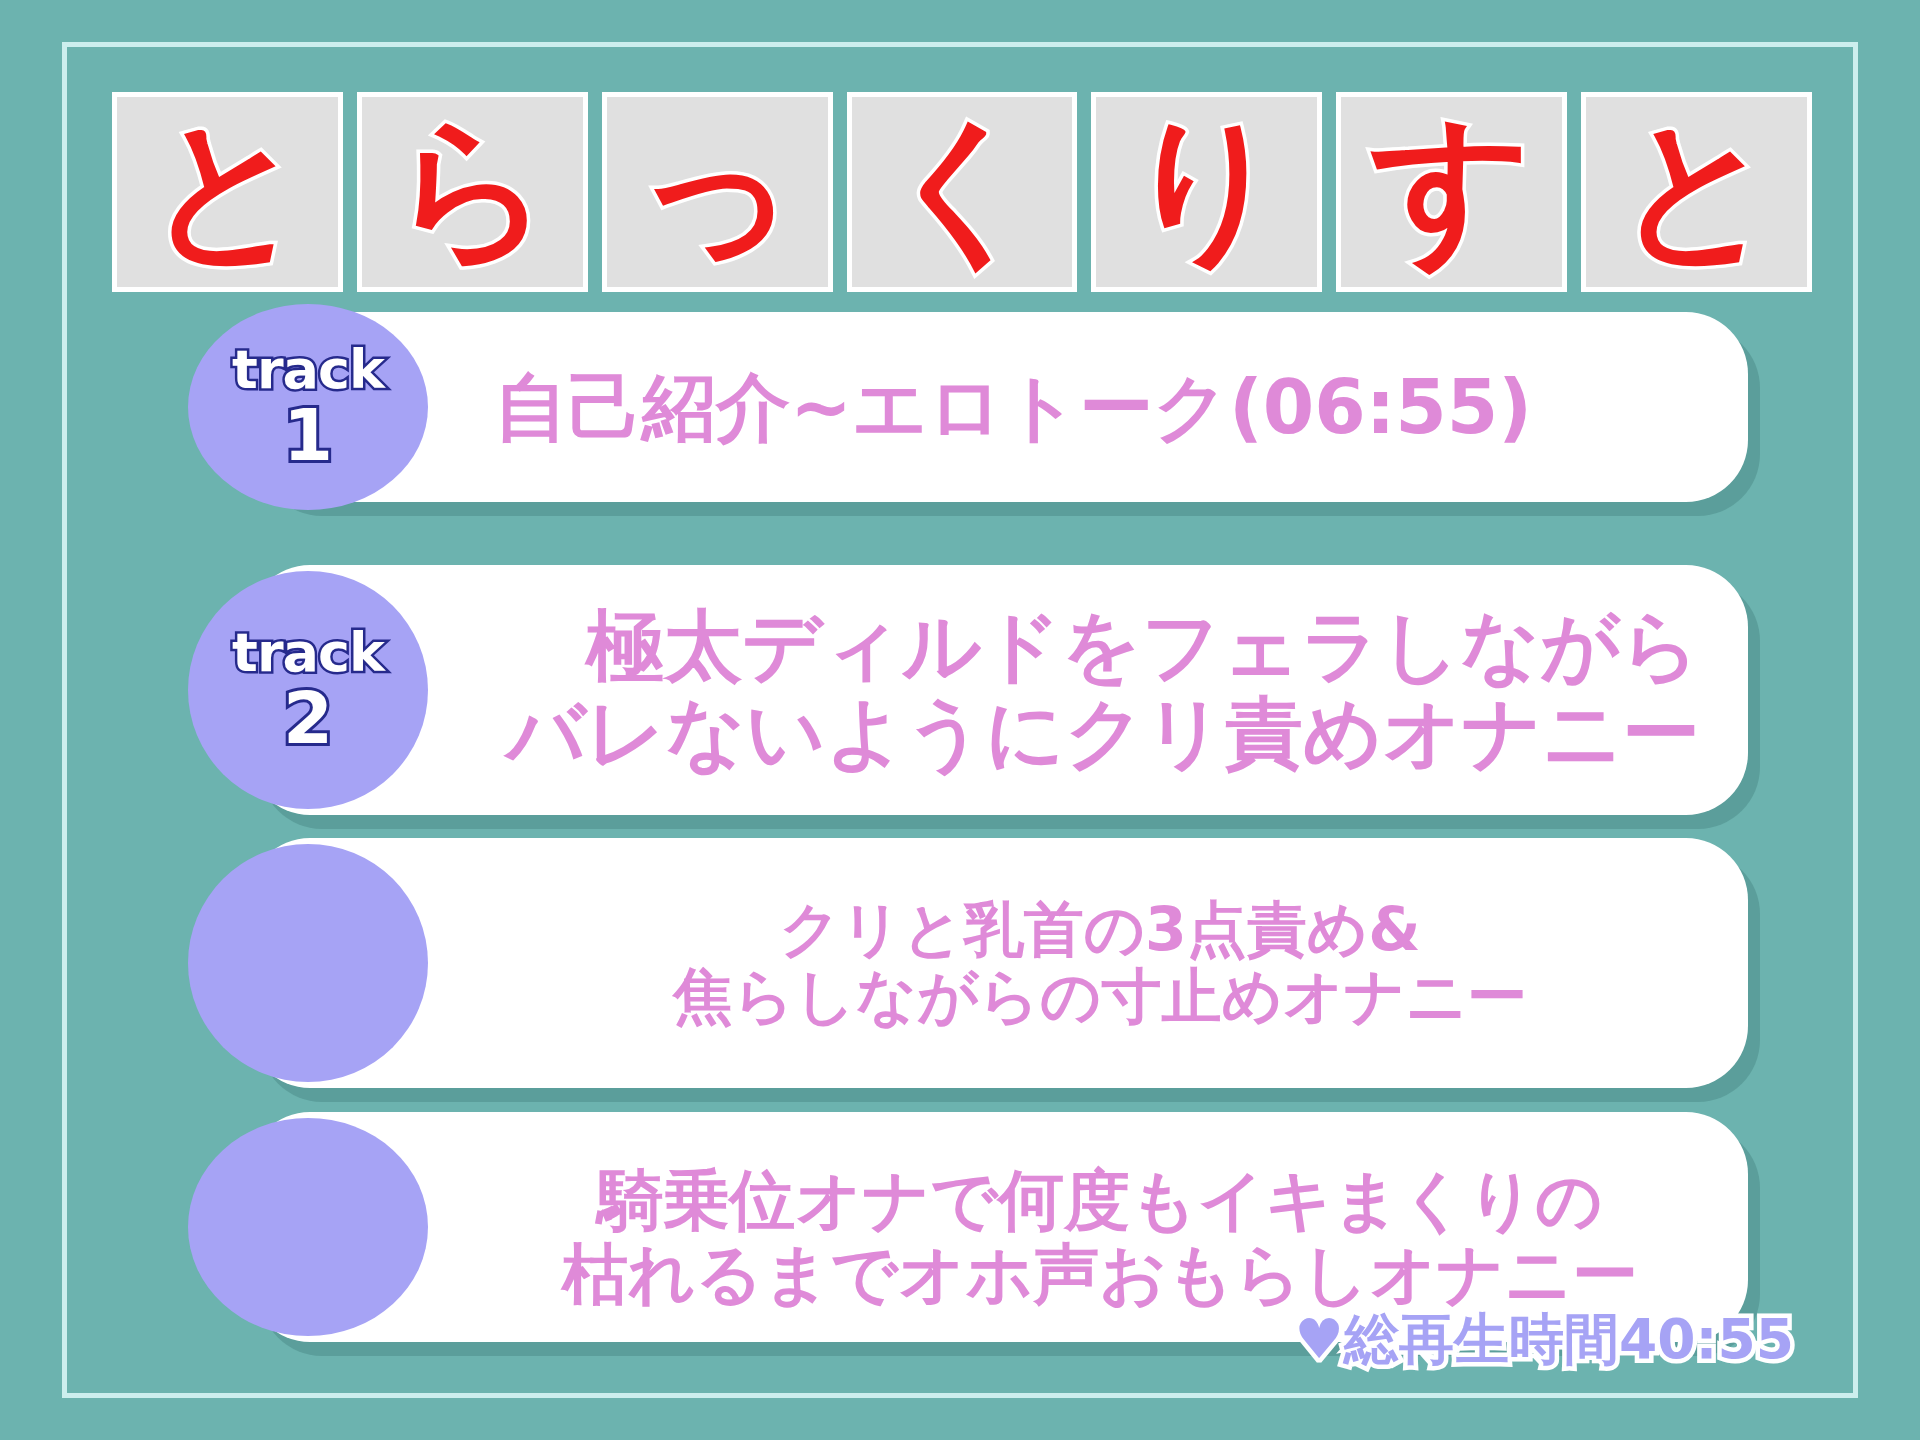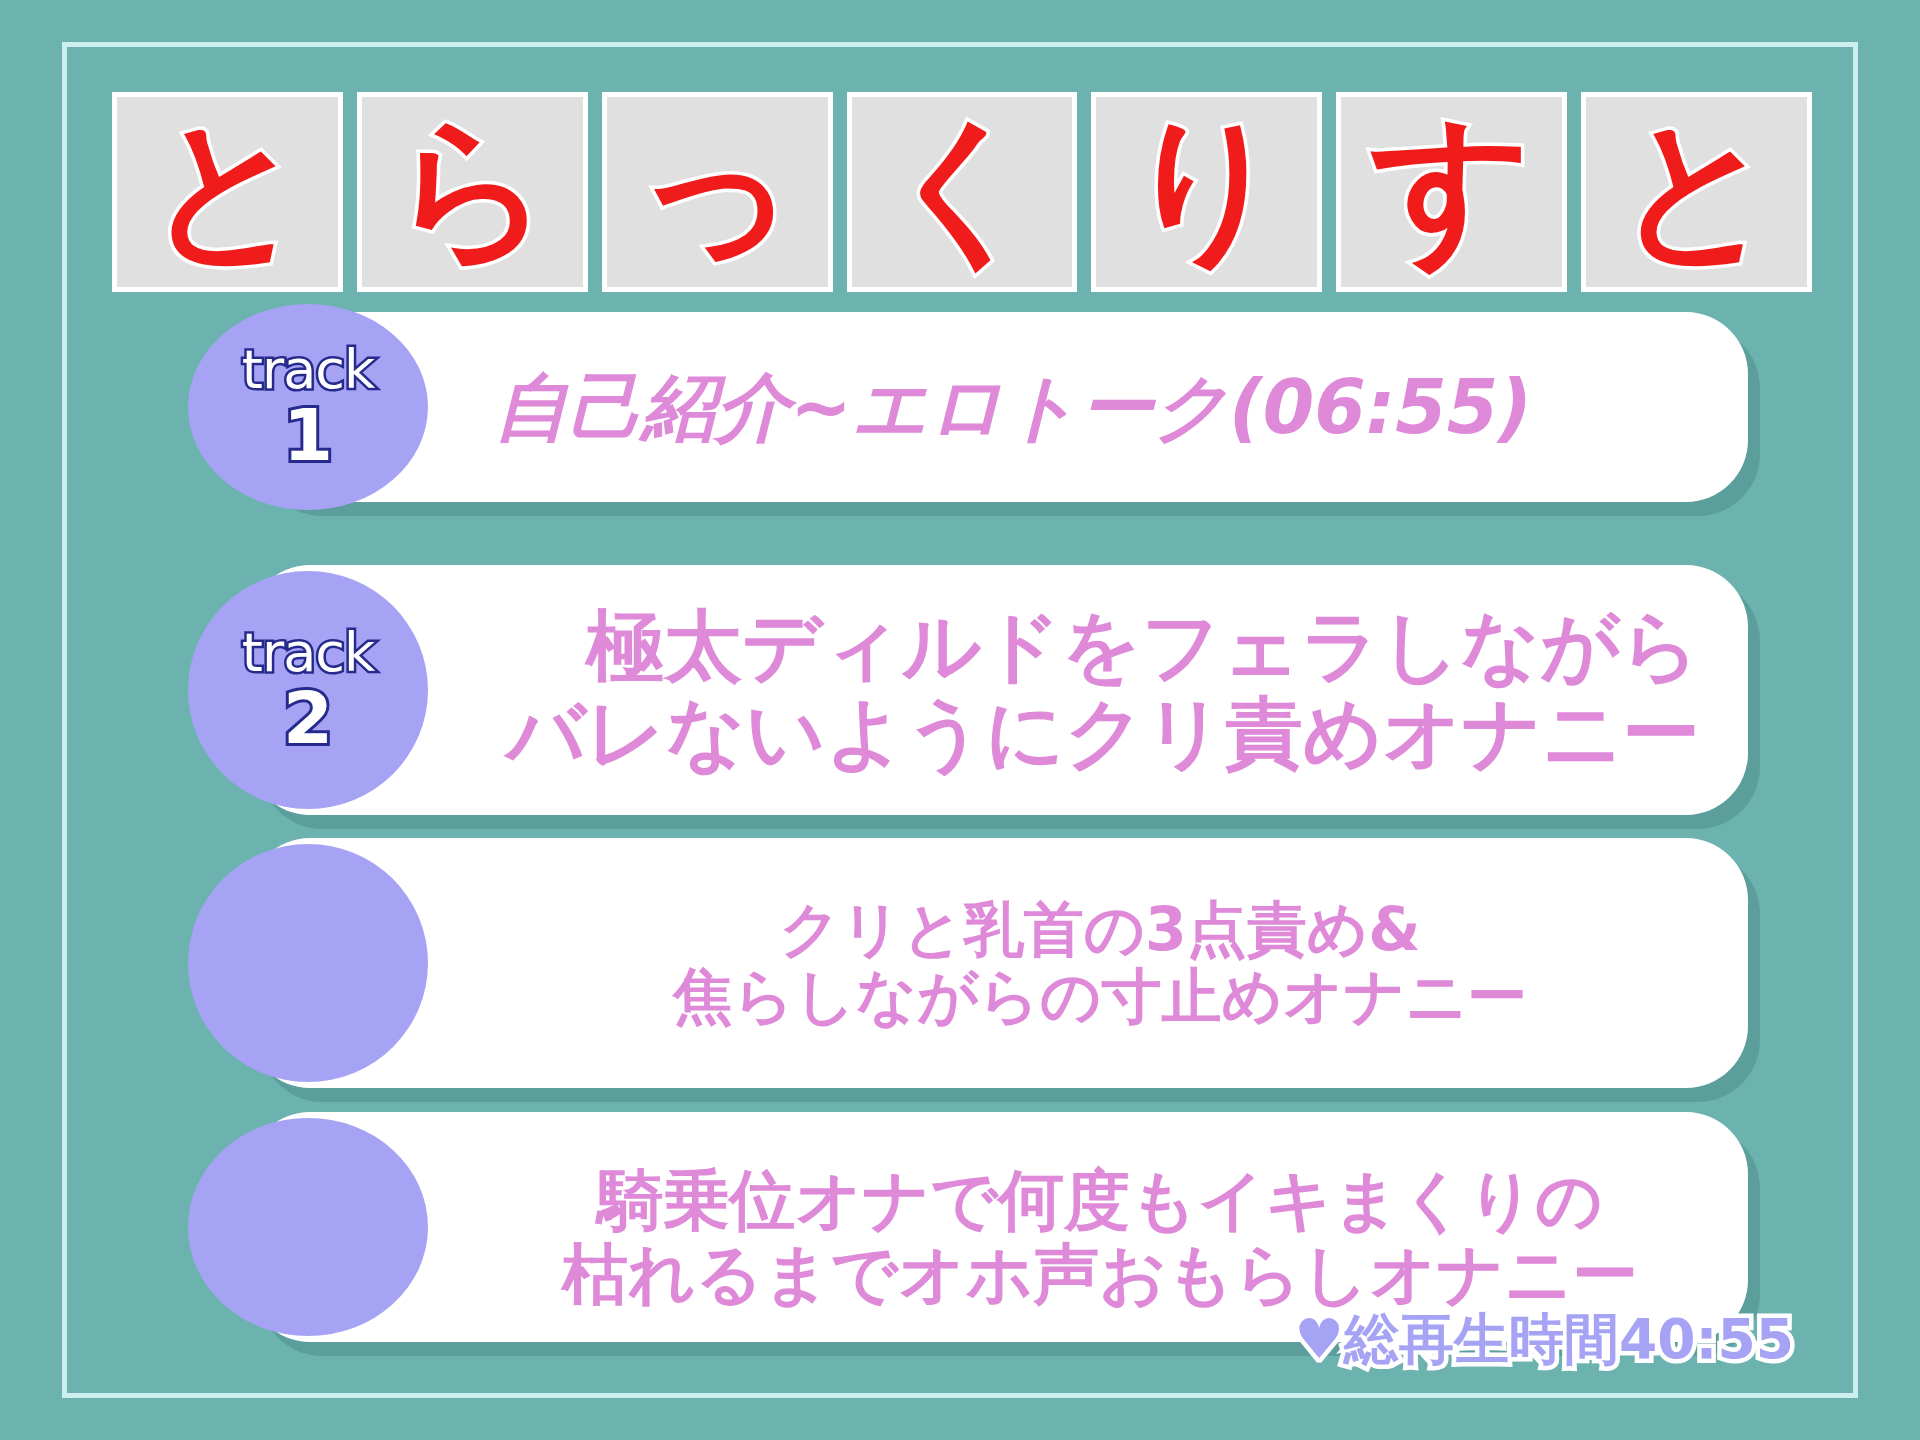--- a/index.html
+++ b/index.html
@@ -80,21 +80,21 @@
     color:#ffffff;
     z-index:3;
   }
   #row0 .badge{top:-8px;height:206px;}
   #row1 .badge{top:6px;height:238px;}
   #row2 .badge{top:6px;height:238px;}
   #row3 .badge{top:6px;height:218px;}
 
   .badge-word{
     font-size:54px;
-    font-weight:400;
+    font-weight:700;
     letter-spacing:-1px;
     color:#ffffff;
     -webkit-text-stroke:5px #262a8c;
     paint-order:stroke fill;
     line-height:1;
   }
   .badge-num{
     font-size:72px;
     font-weight:700;
     color:#ffffff;
@@ -107,21 +107,21 @@
   .track-text{
     margin-left:252px;
     width:1200px;
     text-align:center;
     color:#df8ad8;
     font-weight:700;
     -webkit-text-stroke:9px #ffffff;
     paint-order:stroke fill;
     line-height:1.12;
   }
-  #row0 .track-text{font-size:74px;text-align:left;margin-left:246px;font-style:italic;}
+  #row0 .track-text{font-size:74px;text-align:left;margin-left:246px;}
   #row1 .track-text{font-size:78px;text-align:right;}
   #row2 .track-text{font-size:60px;}
   #row3 .track-text{font-size:66px;margin-top:22px;}
   .track-text .line{display:block;white-space:nowrap;}
 
   
   #footer{
     position:absolute;
     right:126px;top:1312px;
     font-size:55px;

